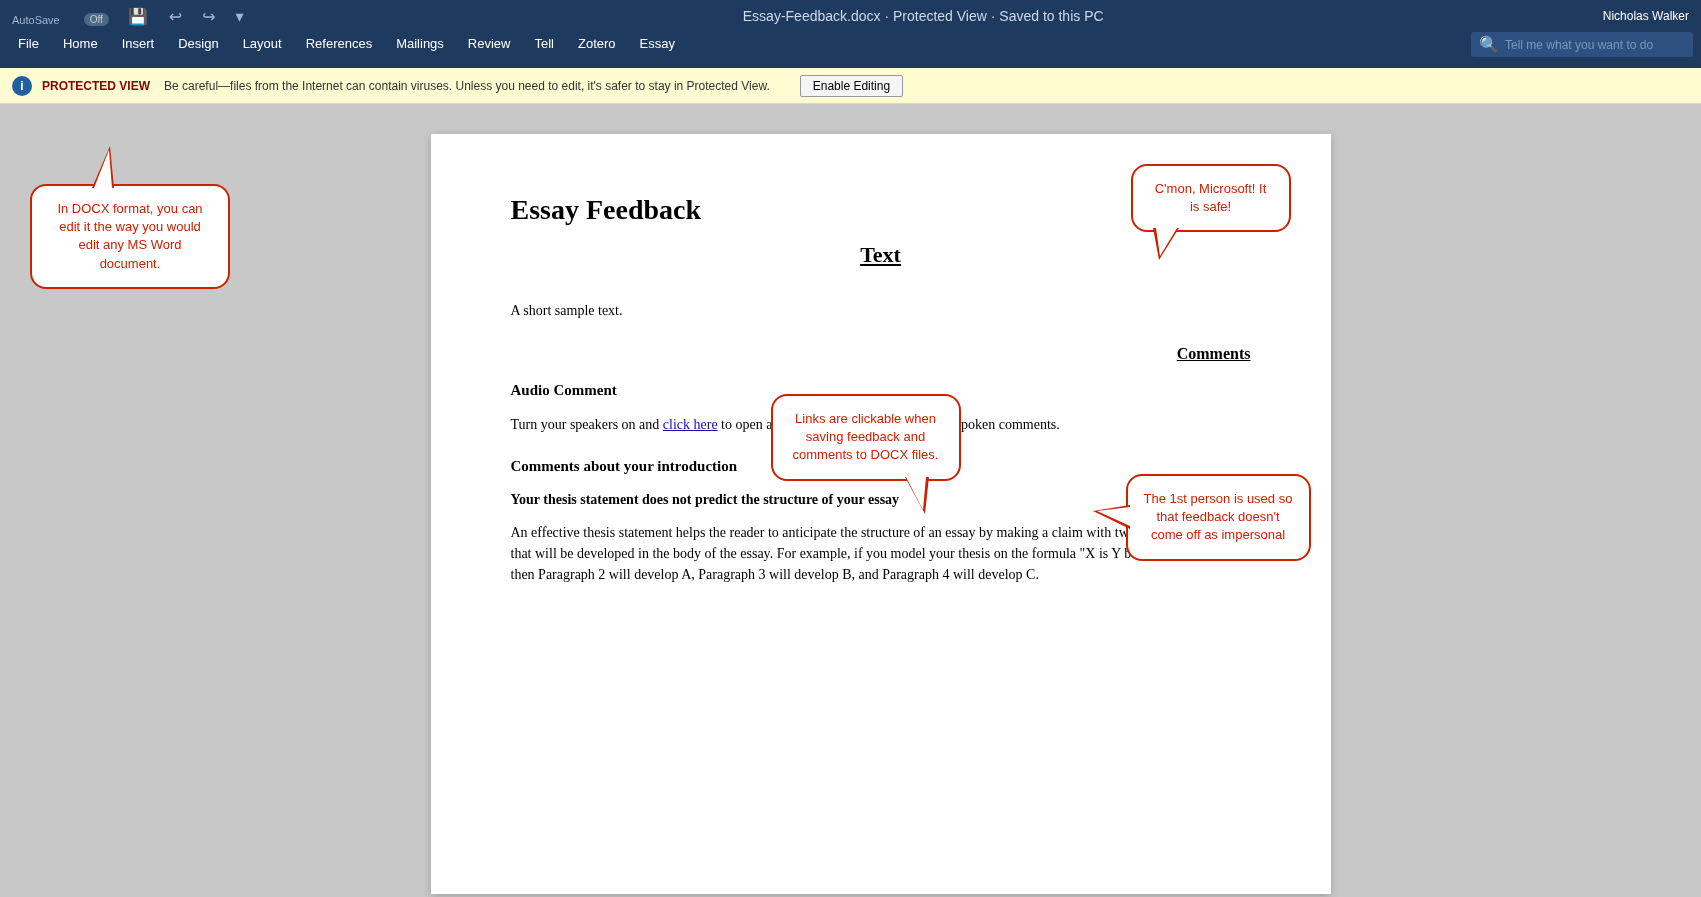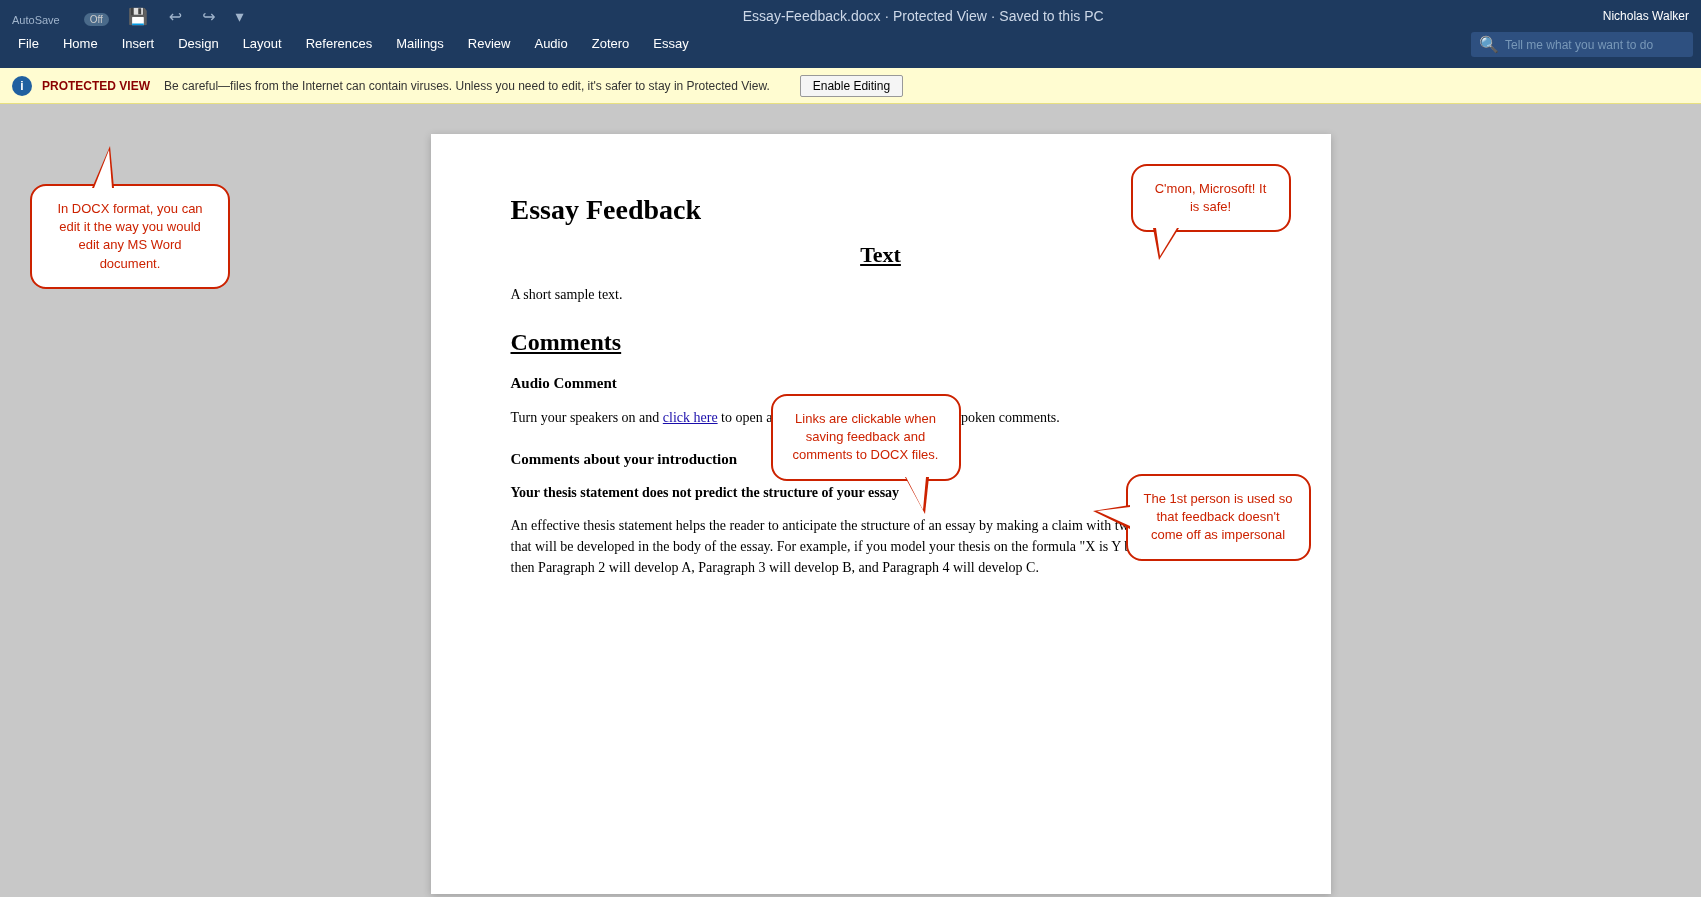--- a/index.html
+++ b/index.html
@@ -147,35 +147,35 @@
       font-weight: bold;
       margin-bottom: 16px;
       font-family: 'Times New Roman', serif;
     }
 
     .doc-subtitle {
       text-align: center;
       font-size: 22px;
       font-weight: bold;
       text-decoration: underline;
-      margin-bottom: 16px;
+      margin-bottom: 32px;
       font-family: 'Times New Roman', serif;
     }
 
     .doc-body {
       font-size: 14px;
       font-family: 'Times New Roman', serif;
       line-height: 1.5;
     }
 
     .doc-body p { margin-bottom: 12px; }
 
     .doc-section-title {
-      text-align: left;
-      font-size: 24px;
+      text-align: right;
+      font-size: 16px;
       font-weight: bold;
       text-decoration: underline;
       margin: 24px 0 16px;
       font-family: 'Times New Roman', serif;
     }
 
     .audio-comment-title {
       font-size: 15px;
       font-weight: bold;
       margin-bottom: 8px;
@@ -358,21 +358,21 @@
 
 <div class="menu-bar">
   <span class="menu-item">File</span>
   <span class="menu-item">Home</span>
   <span class="menu-item">Insert</span>
   <span class="menu-item">Design</span>
   <span class="menu-item">Layout</span>
   <span class="menu-item">References</span>
   <span class="menu-item">Mailings</span>
   <span class="menu-item">Review</span>
-  <span class="menu-item">Audio</span>
+  <span class="menu-item">Tell</span>
   <span class="menu-item">Zotero</span>
   <span class="menu-item">Essay</span>
   <div class="search-bar">
     <span style="color:#7898b8;">🔍</span>
     <input type="text" placeholder="Tell me what you want to do" style="">
   </div>
 </div>
 
 <div class="protected-bar">
   <div class="protected-icon">i</div>

